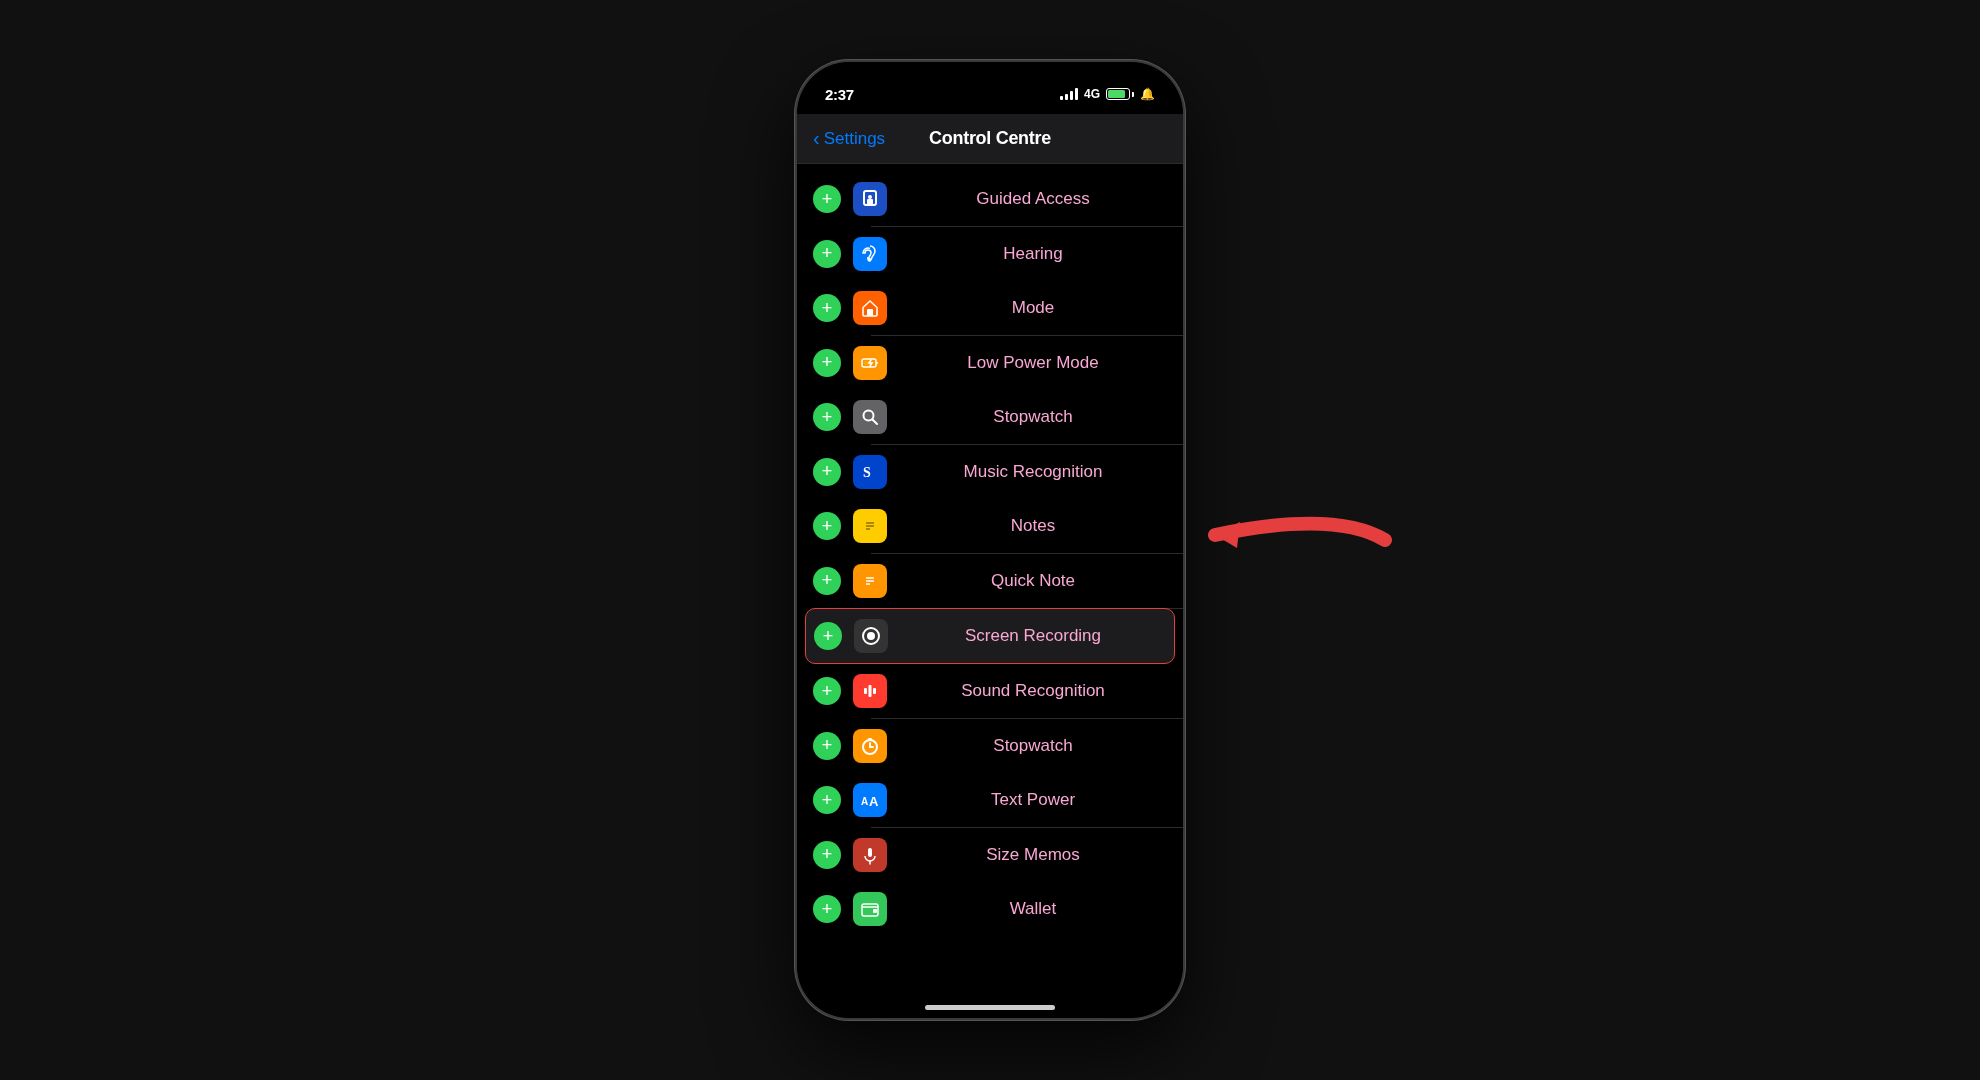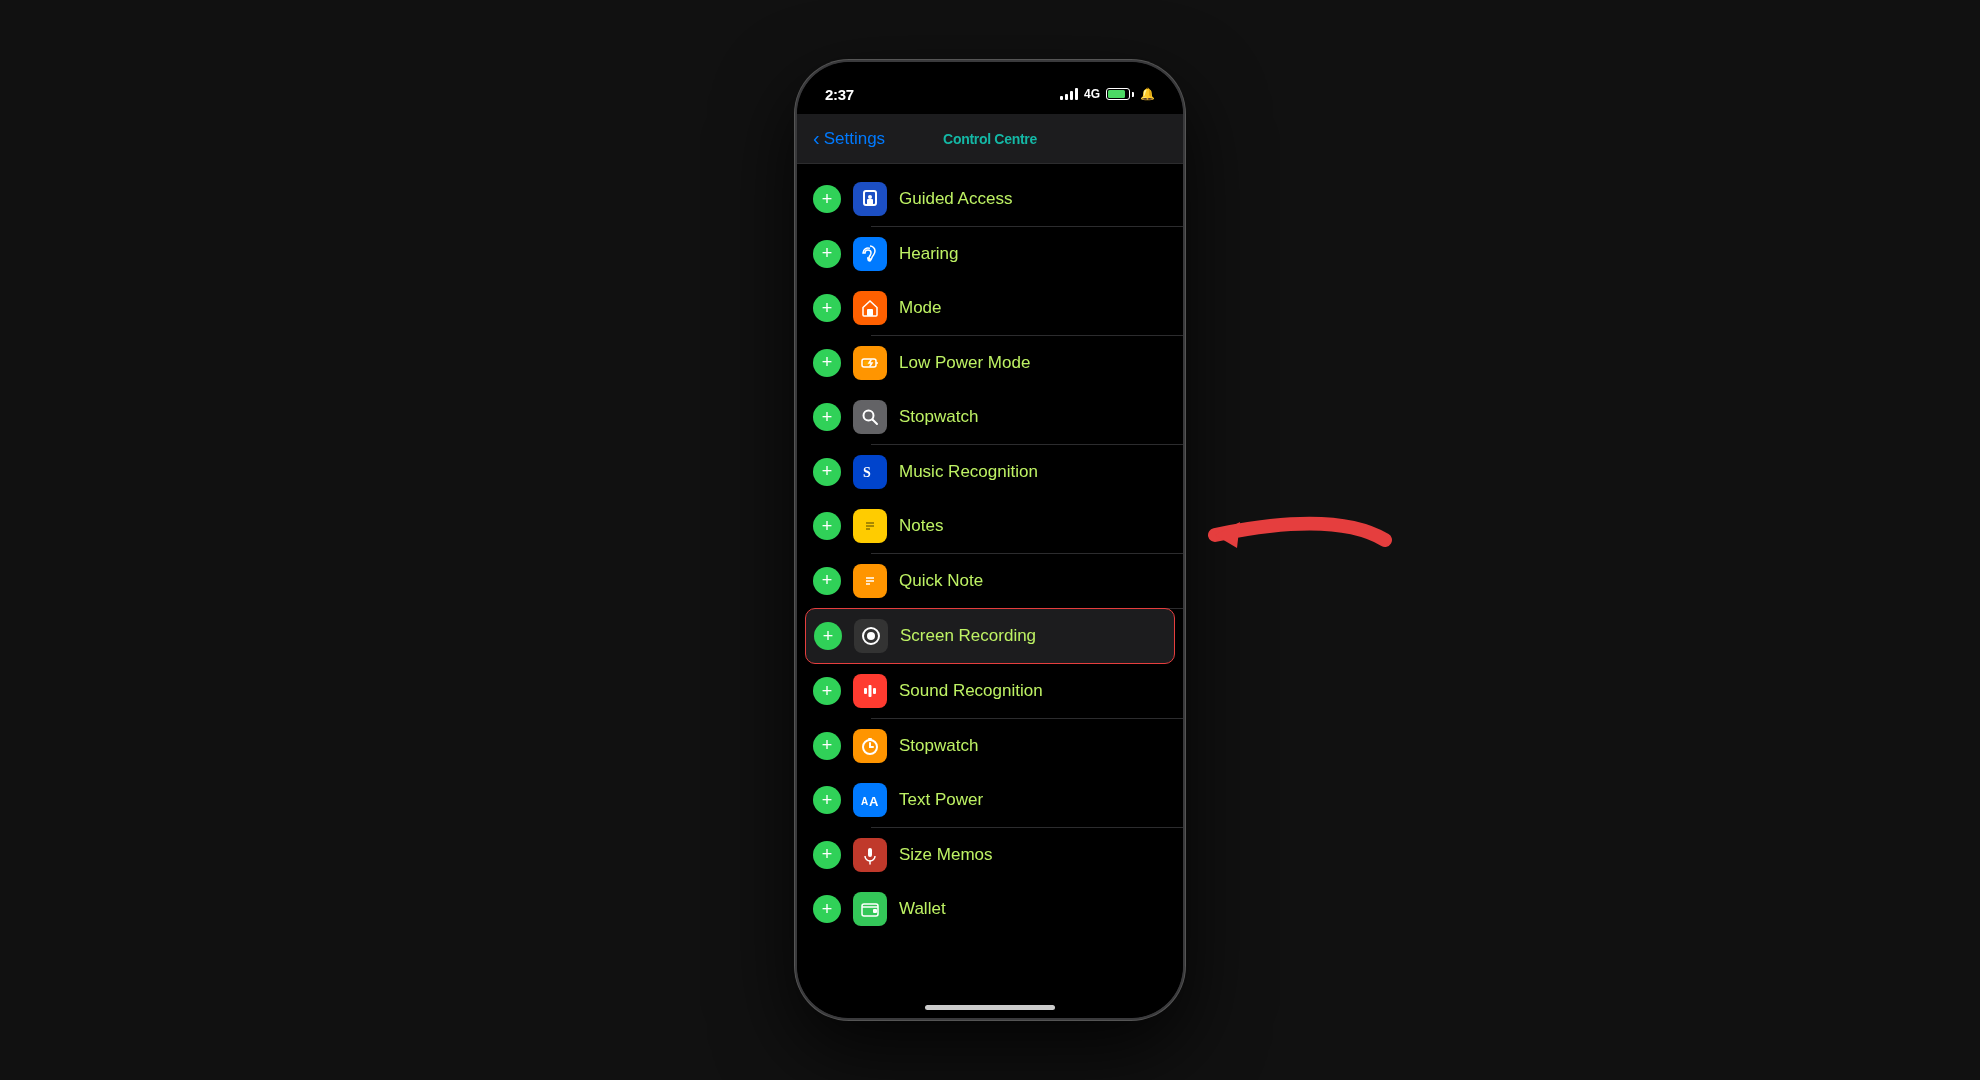--- a/index.html
+++ b/index.html
@@ -31,20 +31,21 @@
       position: absolute;
       top: 0; left: 0; right: 0; bottom: 0;
       background: #1c1c1e;
       border-radius: 54px;
       border: 2px solid #3a3a3c;
       box-shadow:
         0 0 0 1px #555,
         inset 0 0 0 2px #2c2c2e,
         0 30px 80px rgba(0,0,0,0.8);
       overflow: hidden;
+      text-align: center;
     }
 
     
     .phone-frame::before {
       content: '';
       position: absolute;
       left: -4px;
       top: 130px;
       width: 4px;
       height: 36px;
@@ -168,22 +169,22 @@
     .back-chevron {
       font-size: 20px;
       line-height: 1;
       margin-top: -1px;
     }
 
     .nav-title {
       position: absolute;
       left: 50%;
       transform: translateX(-50%);
-      color: #14b8a6;
-      font-size: 14px;
+      color: #ffffff;
+      font-size: 18px;
       font-weight: 600;
       letter-spacing: -0.3px;
     }
 
     
     .content-area {
       background: #000;
       height: calc(100% - 102px);
       overflow-y: auto;
       padding: 8px 0;
@@ -230,21 +231,21 @@
       border-radius: 8px;
       margin: 0 12px;
       display: flex;
       align-items: center;
       justify-content: center;
       flex-shrink: 0;
       font-size: 18px;
     }
 
     .item-label {
-      color: #bef264;
+      color: #f9a8d4;
       font-size: 17px;
       flex: 1;
     }
 
     .home-indicator {
       position: absolute;
       bottom: 8px;
       left: 50%;
       transform: translateX(-50%);
       width: 130px;

